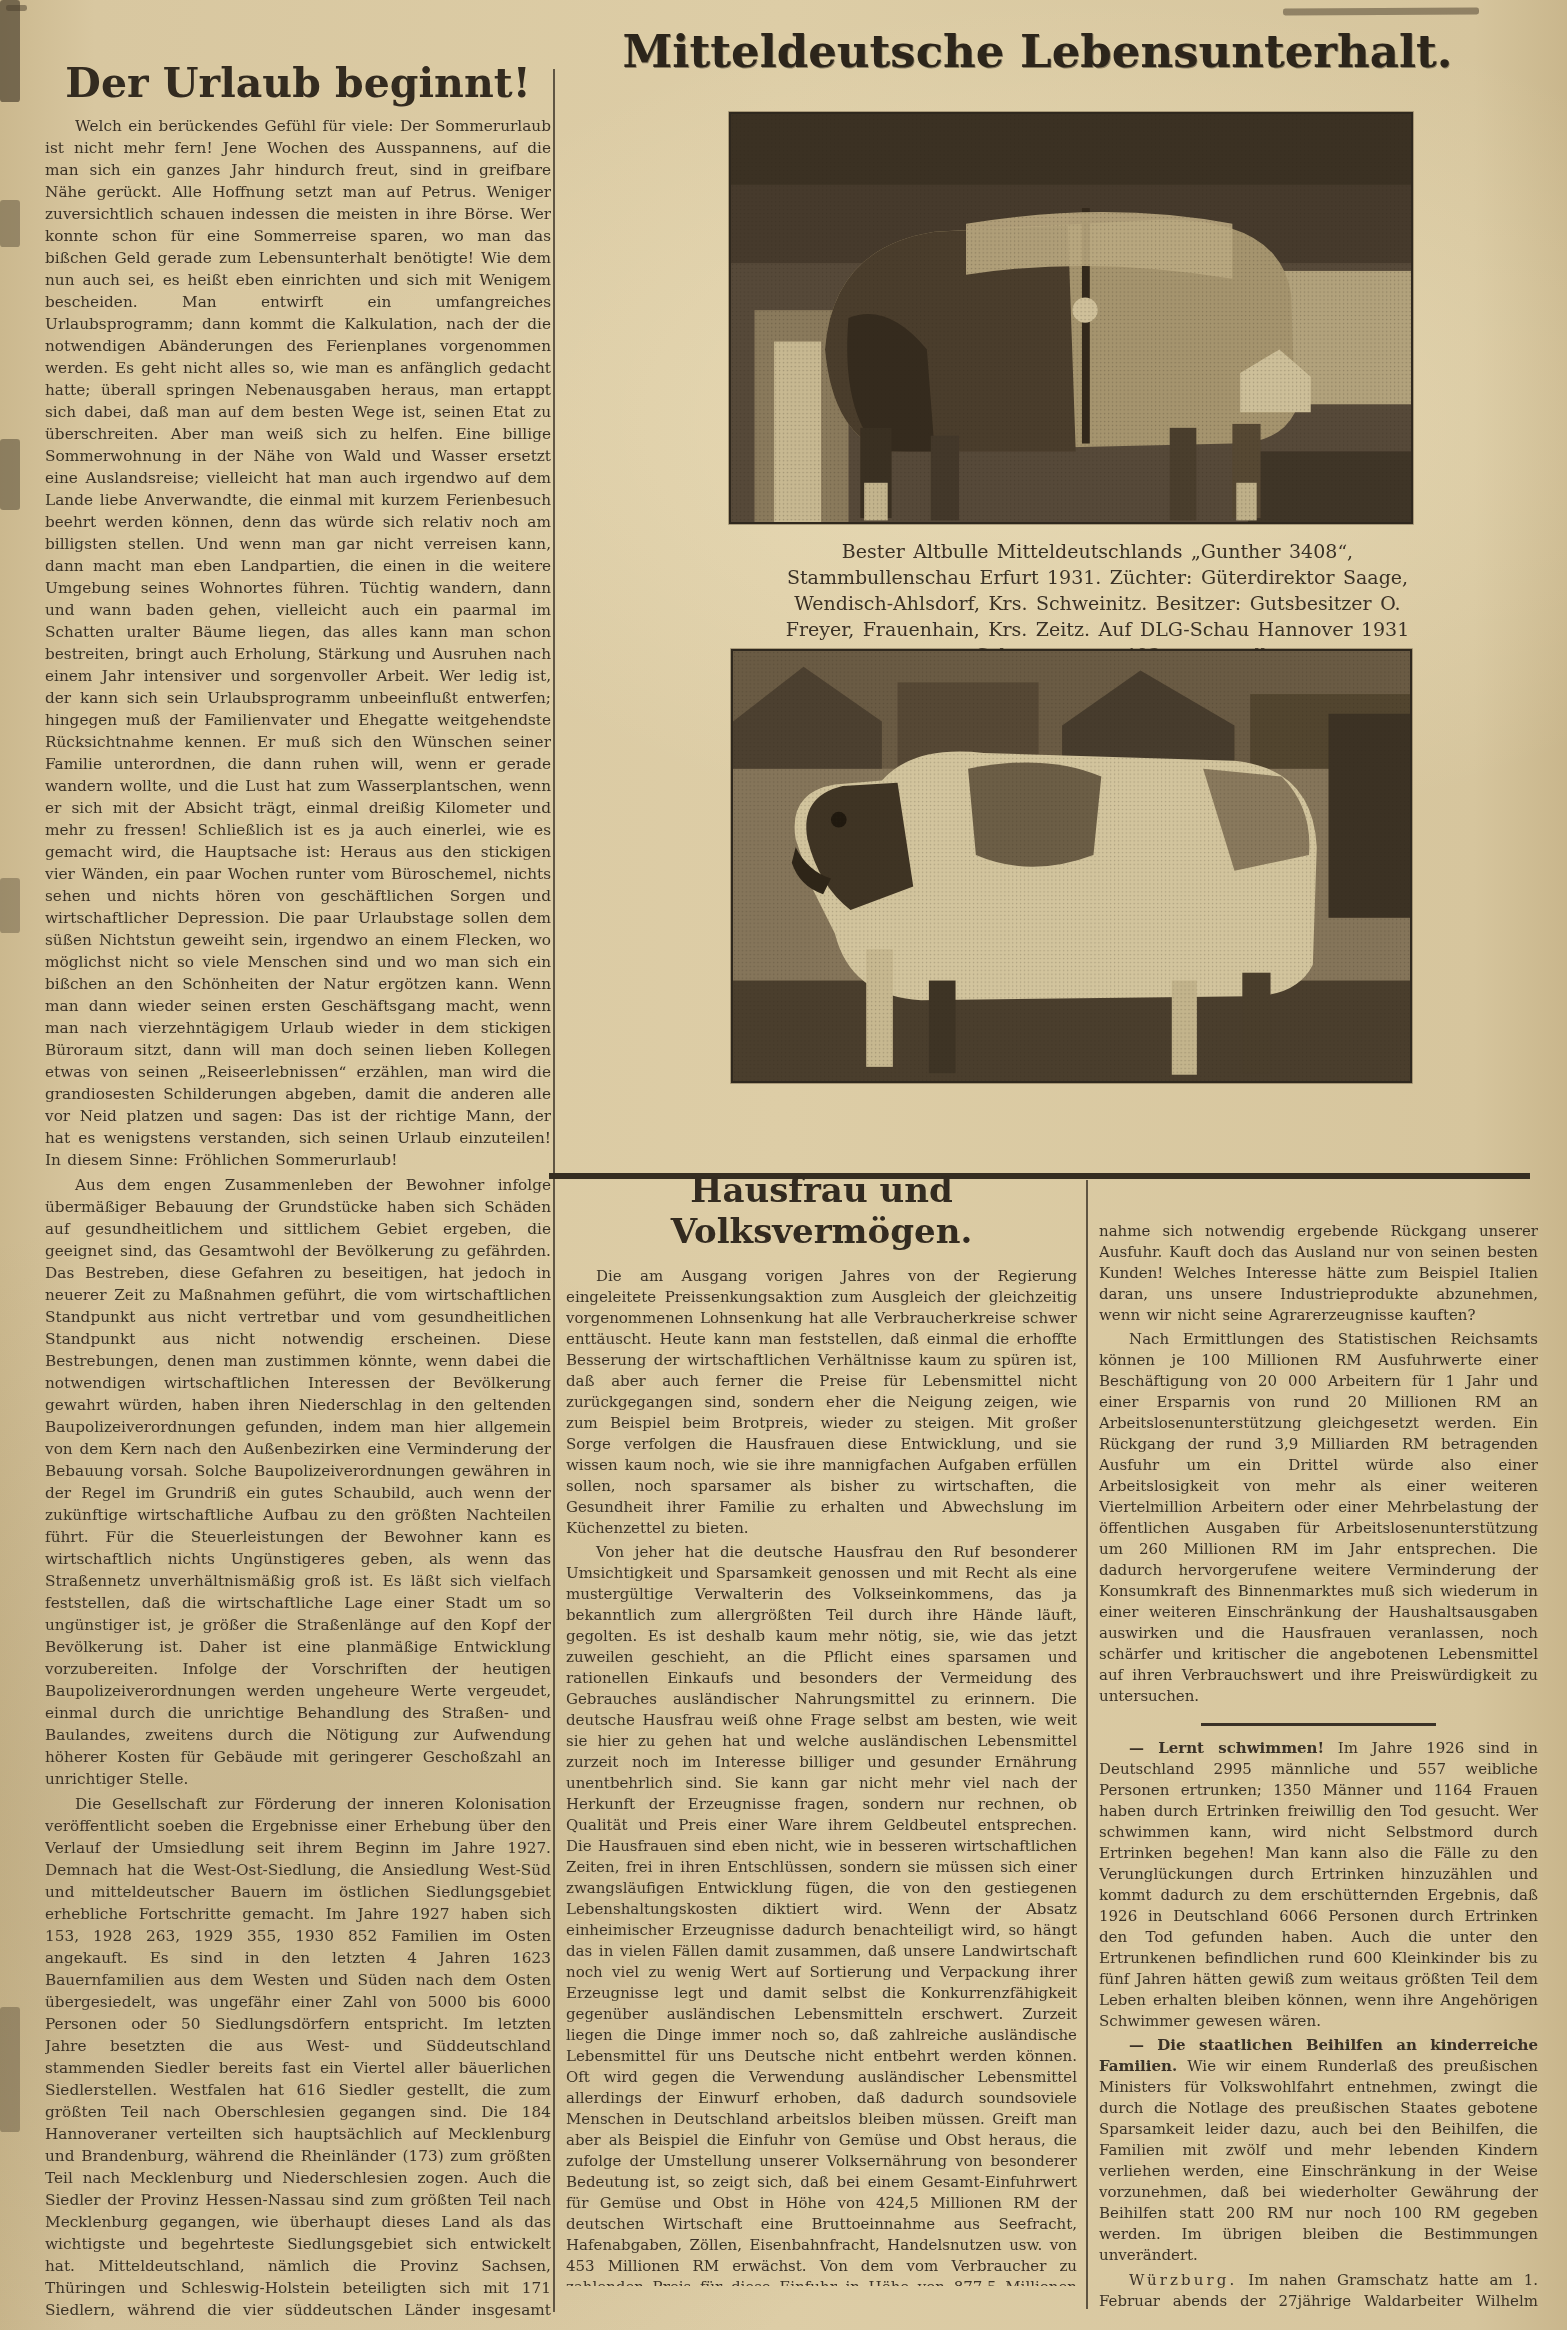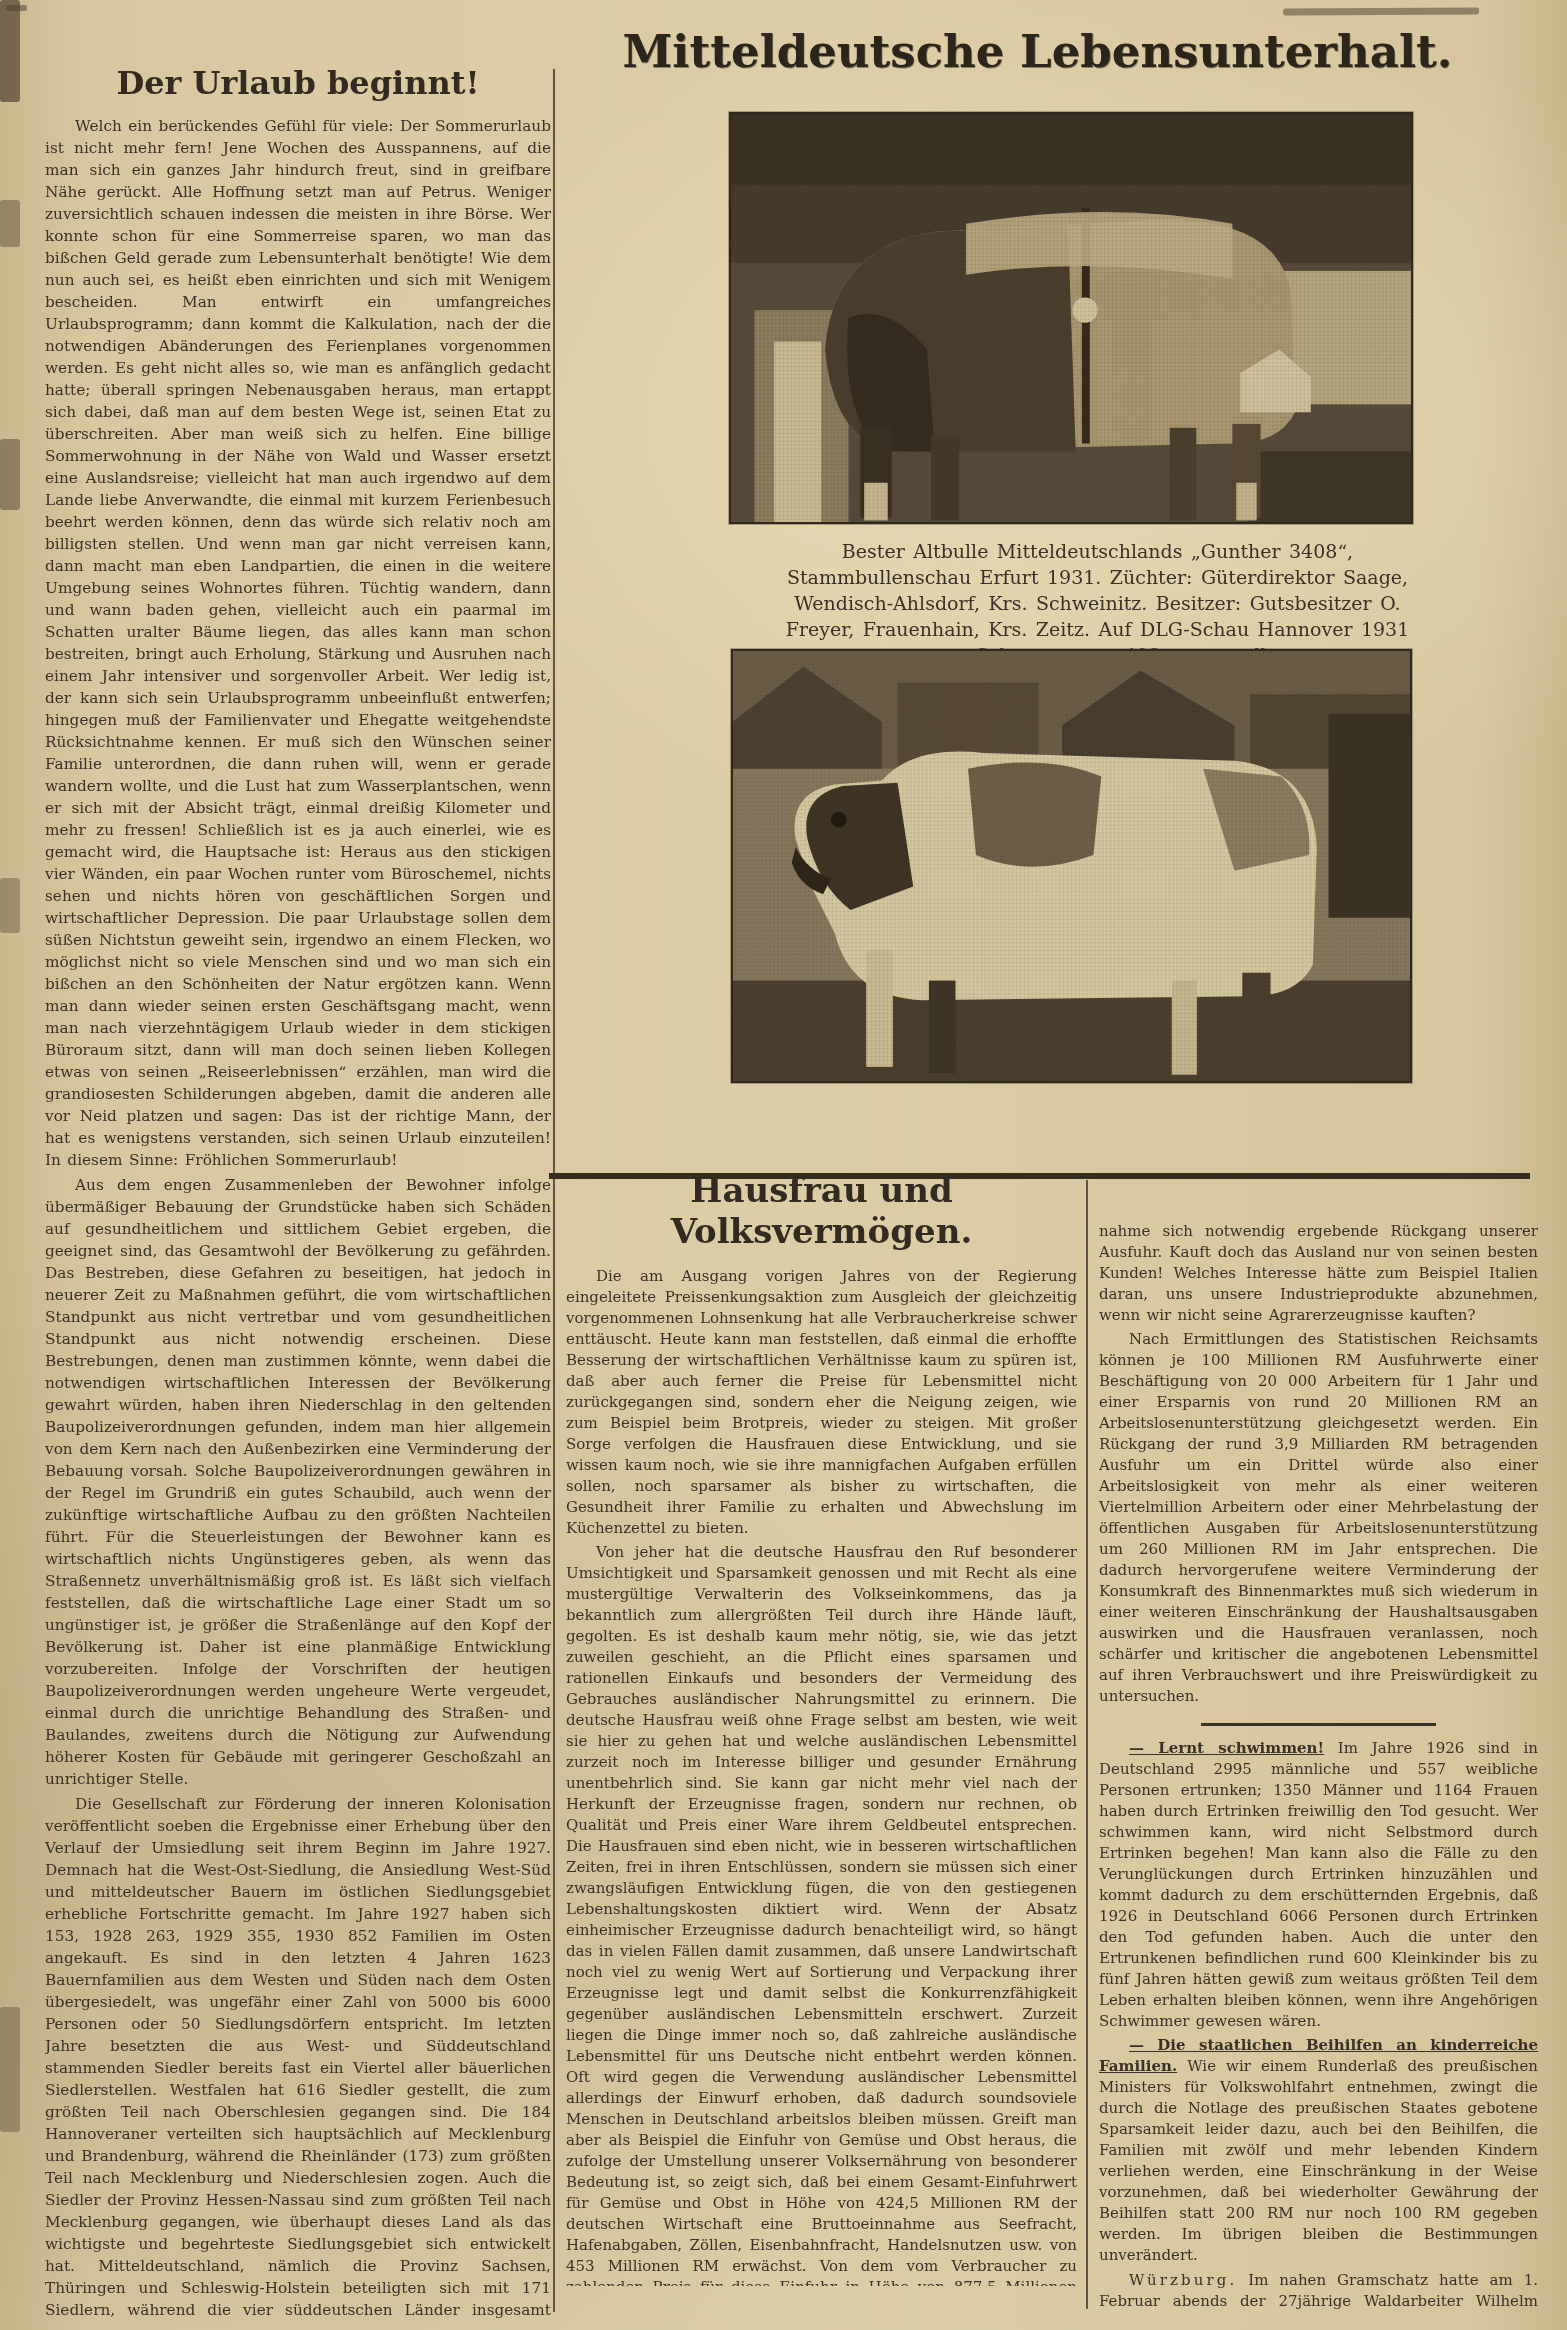--- a/index.html
+++ b/index.html
@@ -9,26 +9,26 @@
   #page{position:absolute;inset:0;
         background:
           radial-gradient(1254px 705px at 70% 18%, rgba(255,246,214,.35), rgba(0,0,0,0) 60%),
           radial-gradient(1097px 941px at 15% 80%, rgba(120,100,62,.18), rgba(0,0,0,0) 70%),
           linear-gradient(90deg, #cbb88e 0%, #d8c7a0 6%, #ddcda6 50%, #d6c59d 94%, #c9b68c 100%);
         color:#3a3126;}
   .col{position:absolute;overflow:hidden;text-align:justify;}
   .col p{margin:0 0 3.1px 0;text-indent:30px;word-spacing:1.6px;}
   .col p.noindent{text-indent:0;margin-top:33px;}
   h1,h2,h3{font-weight:bold;color:#332b20;margin:0;}
-  .lead{font-weight:bold;text-decoration:underline;}
+  .lead{font-weight:bold;}
   .spaced{letter-spacing:3.1px;font-weight:normal;}
 
   
   #left-col{left:45px;top:60px;width:506px;height:2264px;font-size:15.3px;line-height:22px;}
-  #left-col h2{font-size:32px;line-height:36px;text-align:center;margin:4.7px 0 14px 0;}
+  #left-col h2{font-size:41px;line-height:36px;text-align:center;margin:4.7px 0 14px 0;}
   #left-col h3{font-size:27px;line-height:33px;text-align:center;margin:15.7px 0 11px 0;}
 
   
   .vrule{position:absolute;background:#40372a;}
   #divider-left{left:553px;top:69px;width:2.4px;height:2243px;opacity:.8;}
   #divider-mid{left:1086px;top:1180px;width:2.4px;height:1129px;opacity:.8;}
   #hrule-main{position:absolute;left:549px;top:1173px;width:981px;height:5.5px;background:#352d21;}
   .sep-rule{width:219px;height:3.9px;background:#3a3126;margin:19px auto 15.7px auto;}
   .sep-rule.small{width:235px;height:3.1px;margin:15.7px auto 12.5px auto;}
 

